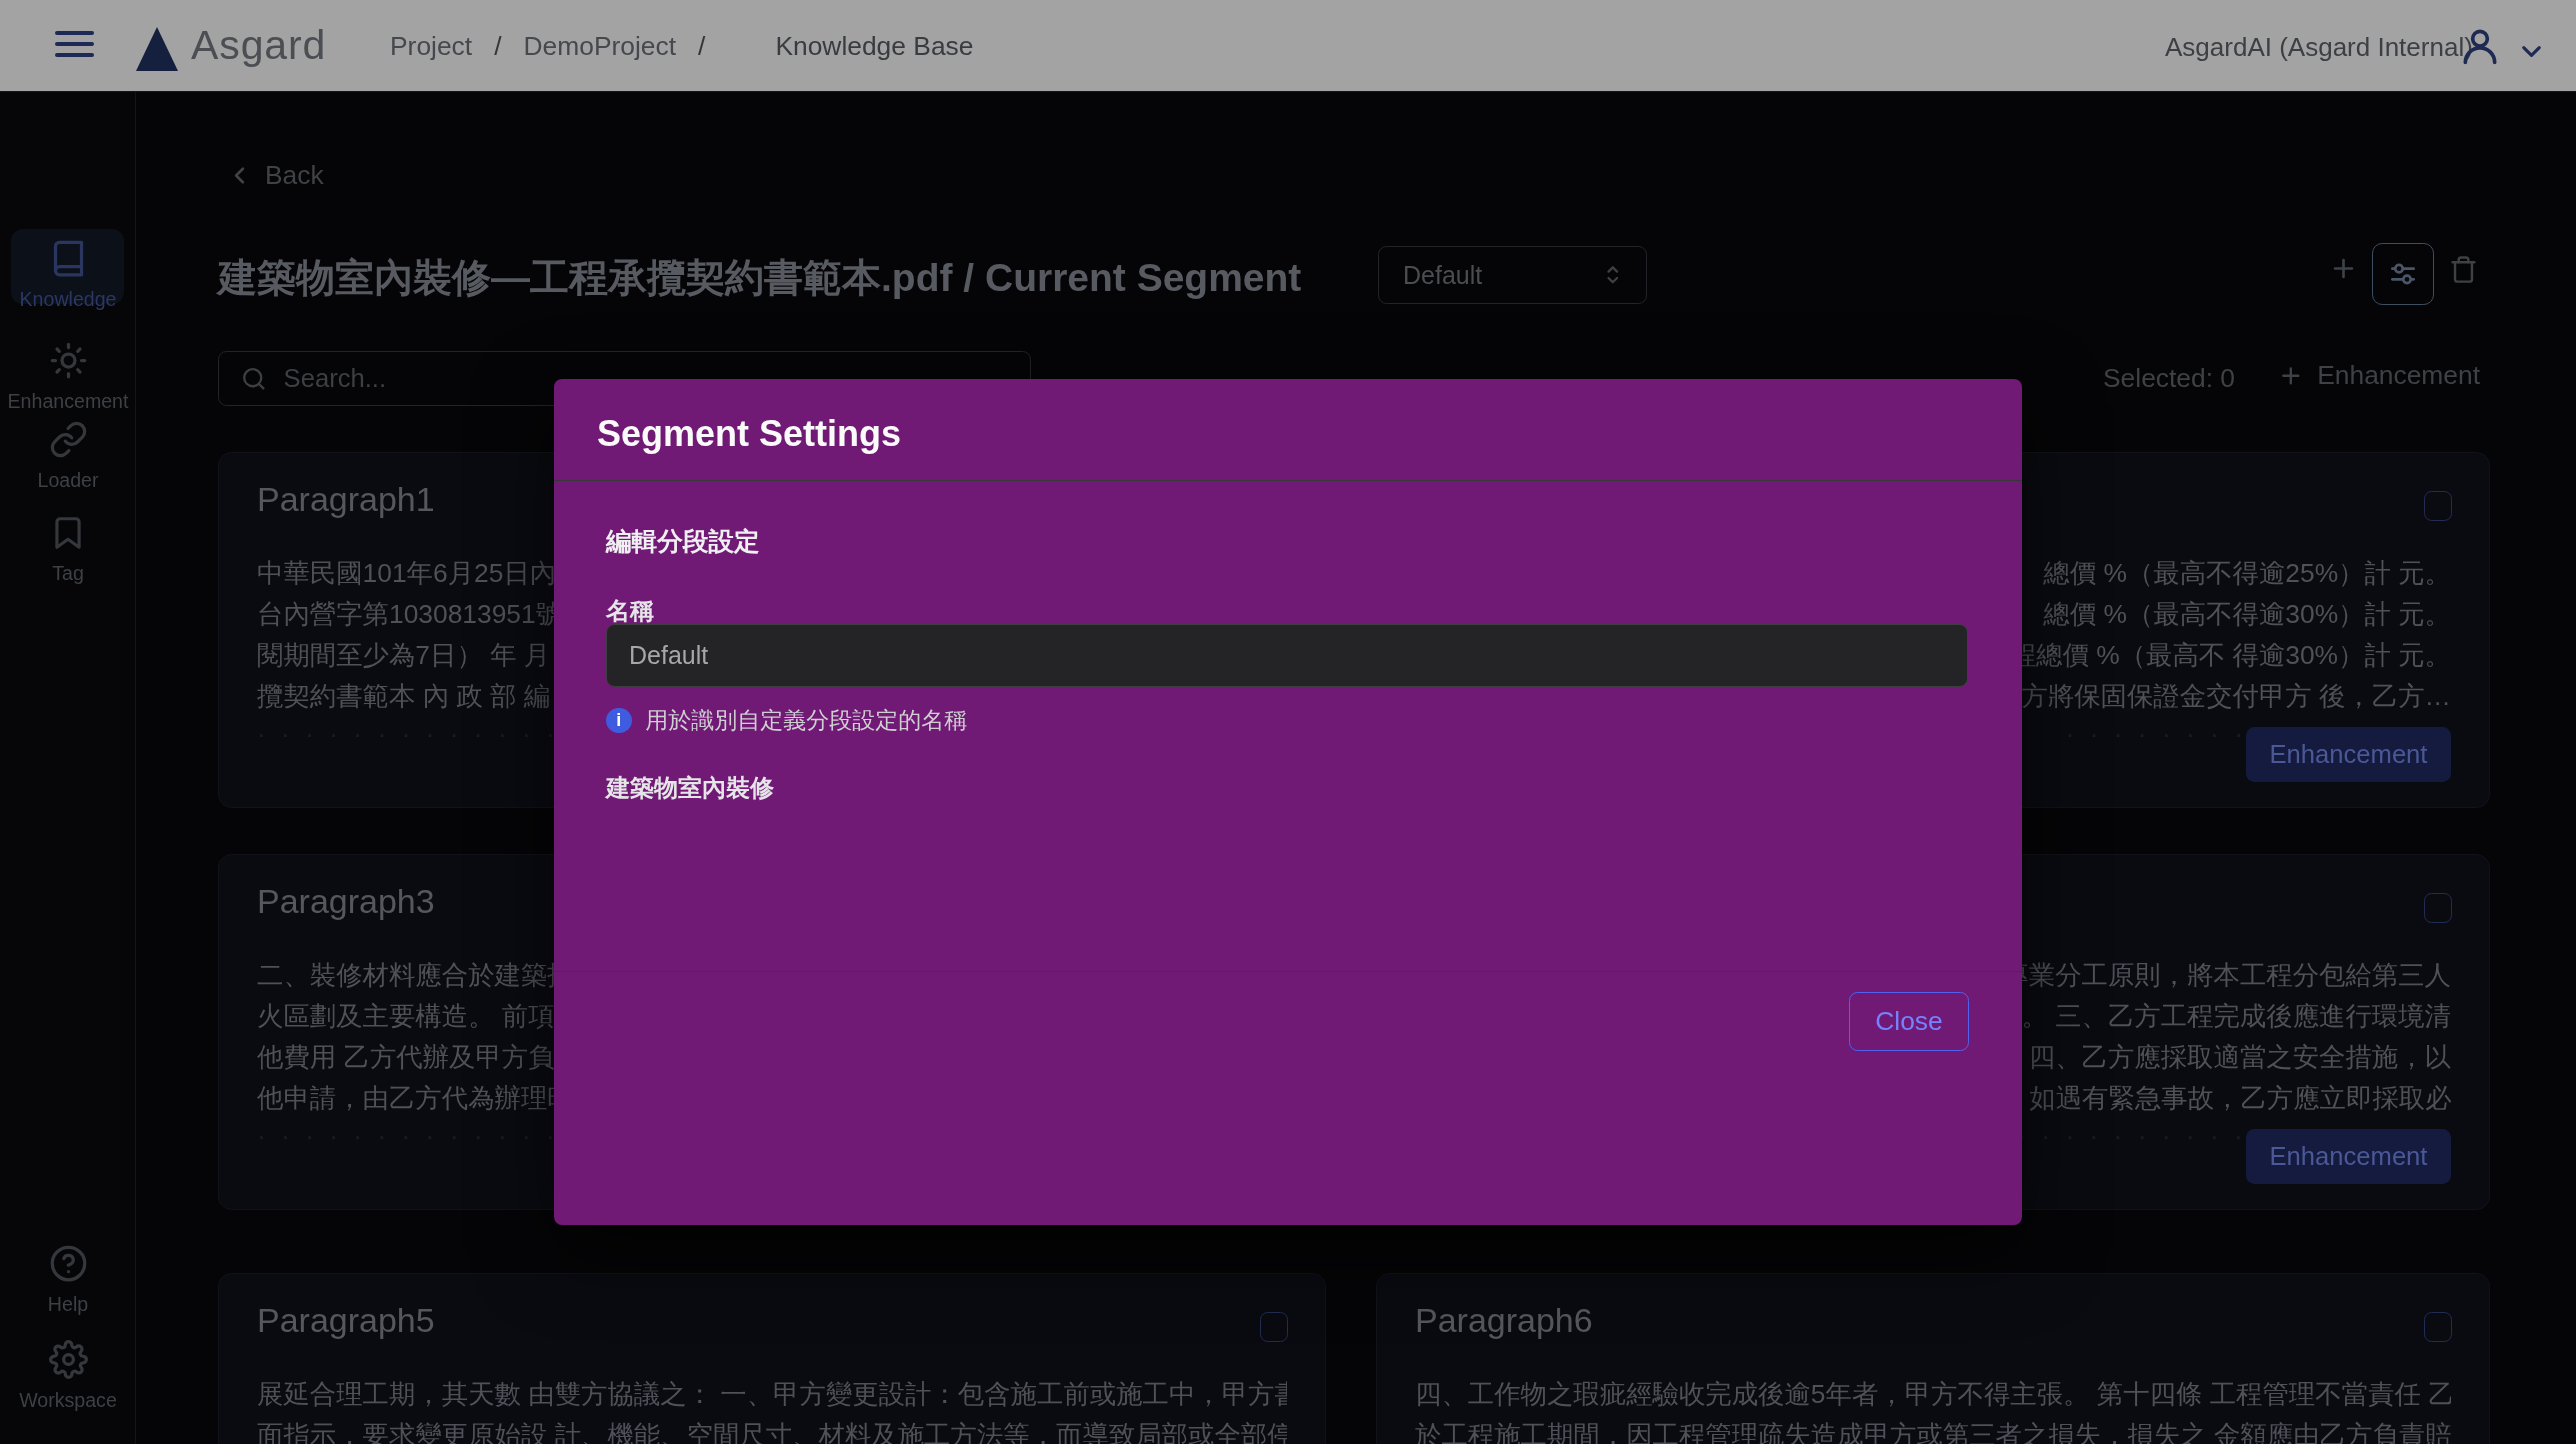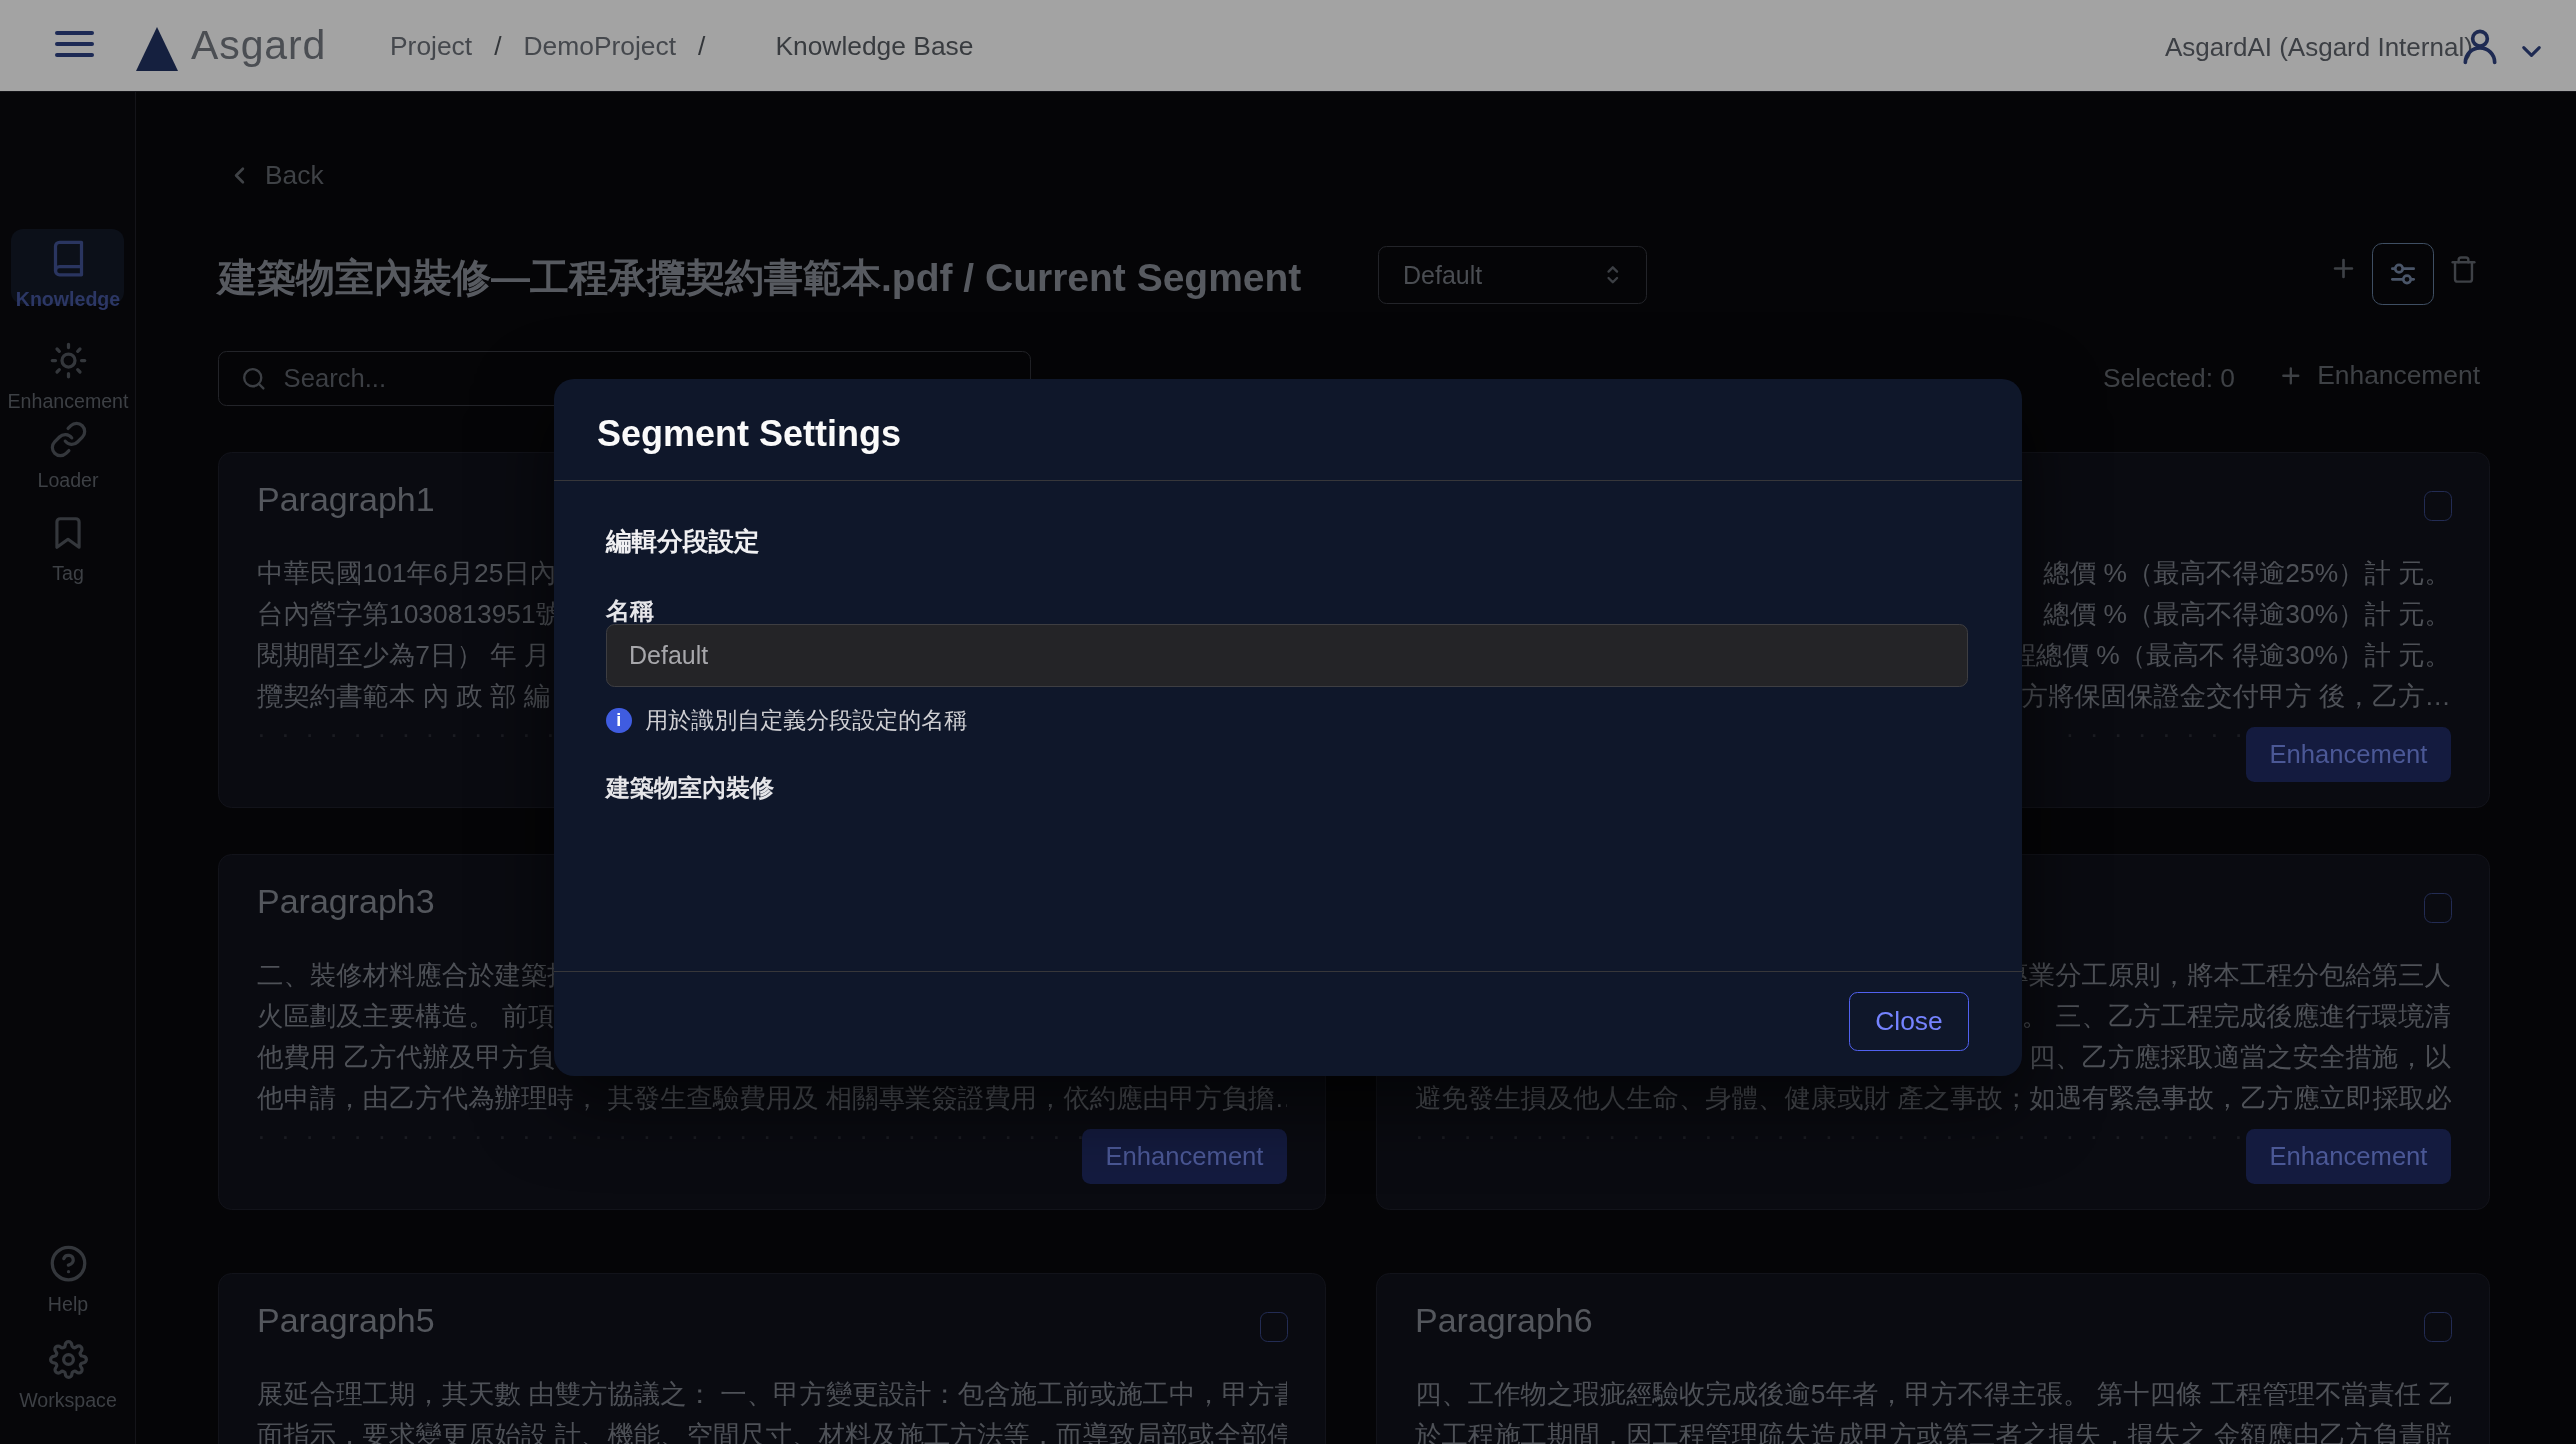--- a/index.html
+++ b/index.html
@@ -64,22 +64,22 @@
     border:1.7px solid #232c54; border-radius:7.7px; background:transparent; cursor:pointer; }
   .card .txt { position:absolute; left:38px; right:38px; top:100px; font-size:26.4px; color:#4e5157; }
   .card .line { height:41px; line-height:41px; white-space:nowrap; overflow:hidden; }
   .card .line.r { text-align:right; }
   .card .faint { height:41px; line-height:34px; opacity:.25; letter-spacing:15.3px; overflow:hidden; }
   .enh-btn { position:absolute; right:38px; top:274px; width:205px; height:55px;
     background:#141b3f; color:#4b5896; font-size:25.6px; border:none; border-radius:8.5px; cursor:pointer;
     font-family:"Liberation Sans",sans-serif; }
 
   
-  .modal { position:absolute; left:554px; top:379px; width:1468px; height:697px;
-    background:#0f172a; border-radius:20px; z-index:20; box-shadow:0 25.6px 77px rgba(0,0,0,.65); }
+  .modal { position:absolute; left:554px; top:379px; width:1468px; height:846px;
+    background:#701a75; border-radius:8px; z-index:20; box-shadow:0 25.6px 77px rgba(0,0,0,.65); }
   .modal .hdr { position:absolute; left:0; top:0; right:0; height:102px; border-bottom:0.9px solid #37373a; }
   .modal .hdr .t { position:absolute; left:43px; top:34px; font-size:36px; font-weight:700; color:#fafafa; }
   .m-heading { position:absolute; left:52px; top:145px; font-size:25.6px; font-weight:700; color:#f0f0f2; }
   .m-label { position:absolute; left:52px; font-size:24px; font-weight:700; color:#e6e6e9; }
   .m-input { position:absolute; left:52px; width:1362px; height:63px; background:#242427;
     border:0.9px solid #3e3e42; border-radius:8.5px; color:#a7a7ab; font-size:25px; padding-left:22px;
     font-family:"Liberation Sans",sans-serif; outline:none; }
   .m-input.v2 { color:#b9b9bd; }
   .m-hint { position:absolute; left:52px; top:326px; display:flex; align-items:center; gap:13.6px;
     font-size:23px; color:#cfcfd3; }
@@ -116,21 +116,21 @@
       </svg>
   </div>
   <div class="acct-chevron icon">
     <svg width="31" height="31" viewBox="0 0 24 24" fill="none" stroke="currentColor" stroke-width="2.4" stroke-linecap="round" stroke-linejoin="round">
         <polyline points="6 9 12 15 18 9"></polyline>
       </svg>
   </div>
 </div>
 
 <div class="sidebar">
-  <div class="side-item active" style="top:147px;font-weight:bold;">
+  <div class="side-item active" style="top:147px;">
     <div class="pill"></div>
     <span class="icon" style="color:#2a3560;">
       <svg width="39" height="39" viewBox="0 0 24 24" fill="none" stroke="currentColor" stroke-width="2" stroke-linecap="round" stroke-linejoin="round">
           <path d="M4 19.5A2.5 2.5 0 0 1 6.5 17H20"></path>
           <path d="M6.5 2H20v20H6.5A2.5 2.5 0 0 1 4 19.5v-15A2.5 2.5 0 0 1 6.5 2z"></path>
         </svg>
     </span>
     <span class="lbl">Knowledge</span>
   </div>
   <div class="side-item" style="top:249px;">

